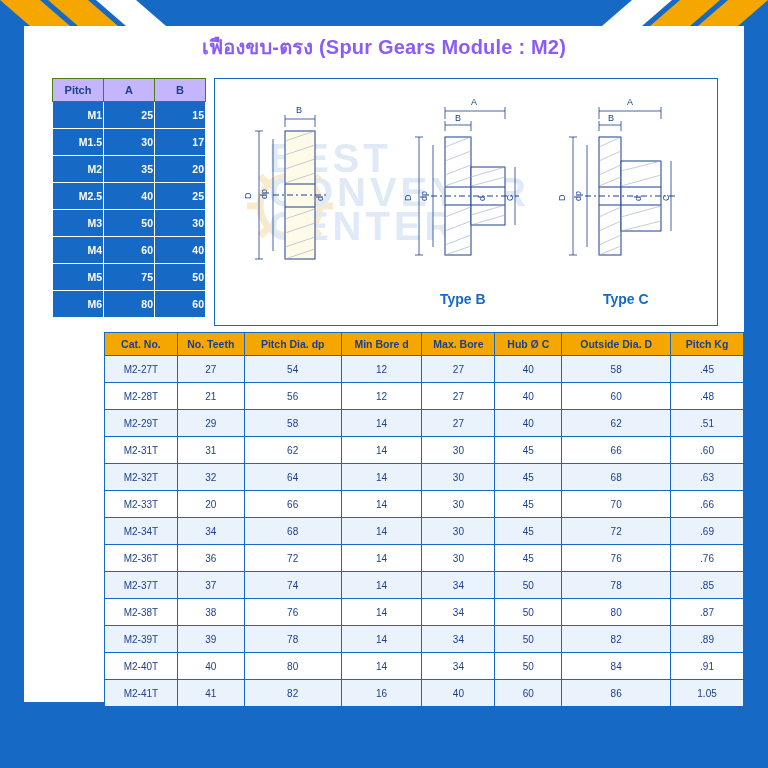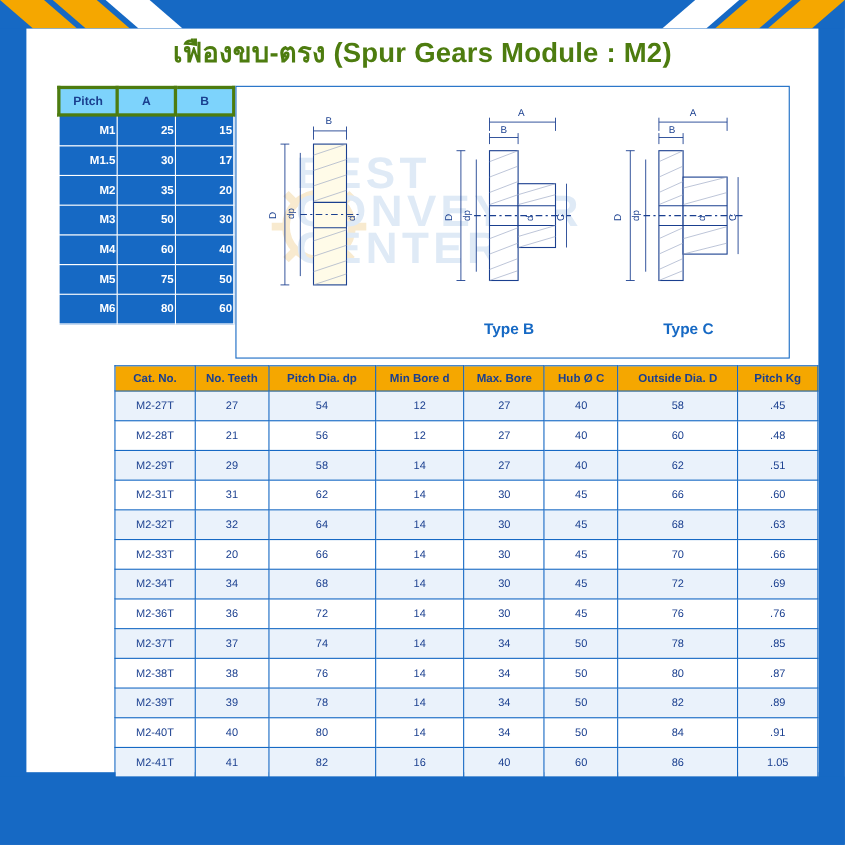--- a/index.html
+++ b/index.html
@@ -6,25 +6,25 @@
   body{width:768px;height:768px;background:#1565c0;font-family:"Liberation Sans",sans-serif;overflow:hidden;}
 
   .page{position:relative;width:768px;height:768px;background:#1669c4;}
   .chevron-band{position:absolute;top:0;left:0;width:768px;height:26px;overflow:hidden;}
   .chevron-band svg{display:block;}
 
   
   .card{position:absolute;left:24px;top:26px;width:720px;height:676px;background:#ffffff;}
 
   .title-wrap{position:absolute;left:0;top:0;width:720px;height:42px;display:flex;align-items:center;justify-content:center;}
-  .title{font-size:25px;font-weight:bold;color:#4d7c0f;letter-spacing:.2px;}
+  .title{font-size:20px;font-weight:bold;color:#8b5cf6;letter-spacing:.2px;}
 
   
   .pitch-table{position:absolute;left:28px;top:52px;border-collapse:collapse;}
-  .pitch-table th{background:#7dd3fc;color:#1a3f8f;font-size:11px;font-weight:bold;border:3px solid #4d7c0f;height:20px;width:48px;}
+  .pitch-table th{background:#c4b5fd;color:#1a3f8f;font-size:11px;font-weight:bold;border:1px solid #4d7c0f;height:20px;width:48px;}
   .pitch-table td{background:#1669c4;color:#ffffff;font-size:10.5px;text-align:right;border:1px solid #ffffff;height:24px;width:48px;font-weight:bold;}
 
   
   .diagram{position:absolute;left:190px;top:52px;width:502px;height:246px;border:1px solid #1669c4;background:#ffffff;overflow:hidden;}
   .wm{position:absolute;left:54px;top:62px;font-size:40px;font-weight:bold;color:#dfeaf6;letter-spacing:4px;line-height:34px;}
   .gearwm{position:absolute;left:20px;top:72px;opacity:.55;}
   .typelabel{position:absolute;font-size:14px;font-weight:bold;color:#1669c4;}
 
   
   .data-table{position:absolute;left:80px;top:306px;border-collapse:collapse;}
@@ -76,20 +76,25 @@
         </tr>
         <tr>
           <td>M1.5</td>
           <td>30</td>
           <td>17</td>
         </tr>
         <tr>
           <td>M2</td>
           <td>35</td>
           <td>20</td>
+        </tr>
+        <tr>
+          <td>M2.5</td>
+          <td>40</td>
+          <td>25</td>
         </tr>
         <tr>
           <td>M3</td>
           <td>50</td>
           <td>30</td>
         </tr>
         <tr>
           <td>M4</td>
           <td>60</td>
           <td>40</td>

